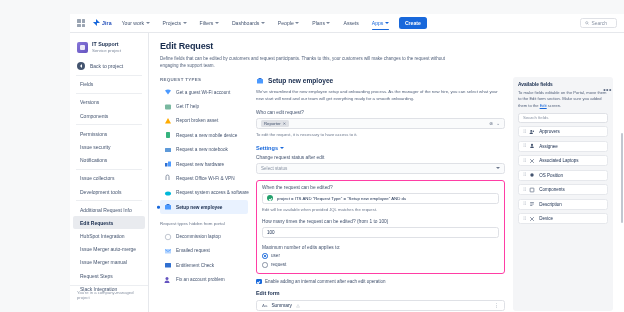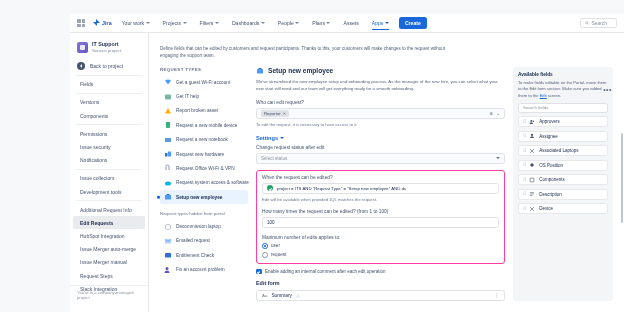--- a/index.html
+++ b/index.html
@@ -287,20 +287,21 @@
     <div class="side-item">HubSpot Integration</div>
     <div class="side-item">Issue Merger auto-merge</div>
     <div class="side-item">Issue Merger manual</div>
     <div class="side-item">Request Steps</div>
     <div class="side-item">Slack Integration</div>
     <div class="side-foot">You're in a company-managed project</div>
   </div>
 
   <div class="main">
     <div class="main-pad">
+      <div class="page-title">Edit Request</div>
       <div class="page-desc">Define fields that can be edited by customers and request participants. Thanks to this, your customers will make changes to the request without engaging the support team.</div>
     </div>
     <div class="kebab">•••</div>
 
     <div class="cols">
 
       <div class="col-types">
         <div class="col-label">REQUEST TYPES</div>
 
         <div class="rt-item">

